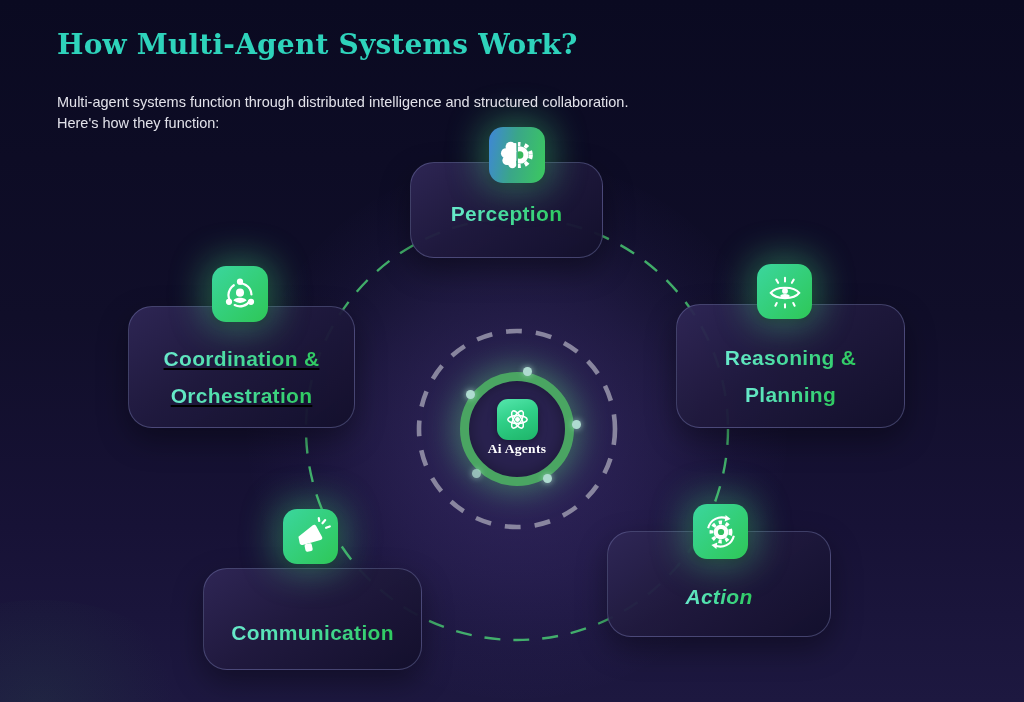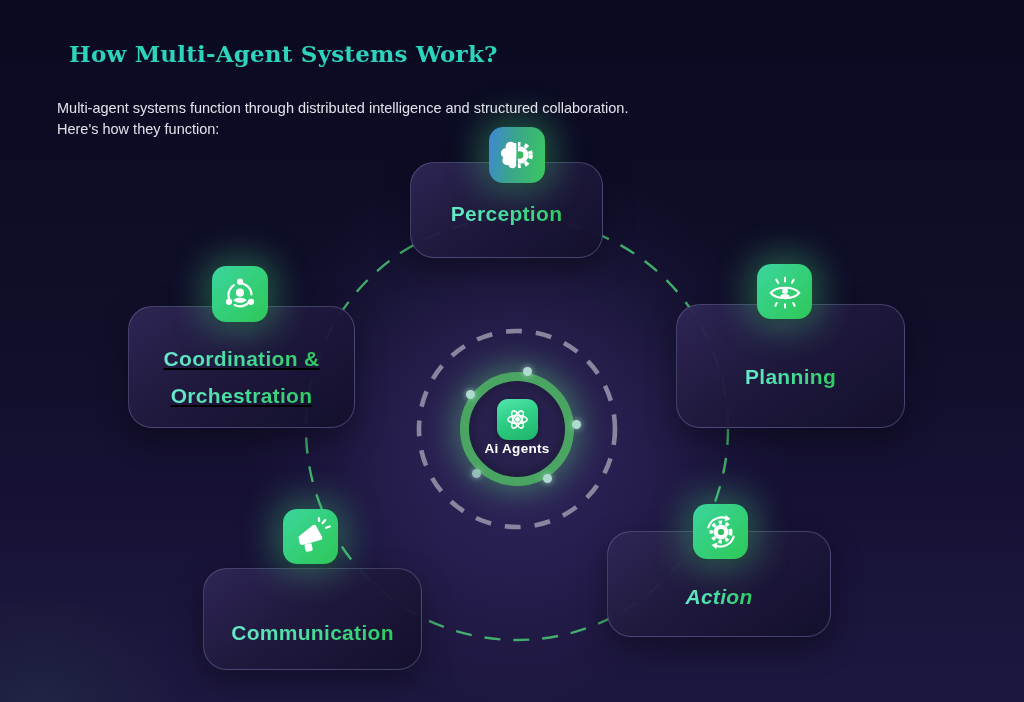--- a/index.html
+++ b/index.html
@@ -14,21 +14,21 @@
     background:radial-gradient(circle,rgba(120,94,200,.30) 0%,rgba(108,84,190,.16) 38%,rgba(90,70,170,.06) 58%,transparent 72%);
     z-index:1;pointer-events:none;
   }
   .corner-glow{
     position:absolute;left:-120px;top:600px;width:320px;height:220px;border-radius:50%;
     background:radial-gradient(circle,rgba(60,150,90,.10),transparent 70%);z-index:1;
   }
   
   .header{position:absolute;left:57px;top:28px;z-index:6;}
   .title{
-    margin:12px;font-family:"DejaVu Serif",serif;font-weight:bold;font-size:23px;
+    margin:0;font-family:"DejaVu Serif",serif;font-weight:bold;font-size:28px;
     color:#2ed3bb;letter-spacing:.2px;
   }
   .subtitle{margin:31px 0 0 0;font-size:14.5px;line-height:21px;color:#e2e2ea;}
   
   .connectors{position:absolute;left:0;top:0;z-index:2;}
   
   .hub-ring{
     position:absolute;left:460px;top:372px;width:114px;height:114px;border-radius:50%;
     background:#29224f;border:9px solid #4aa562;box-sizing:border-box;
     box-shadow:0 0 30px 6px rgba(86,200,120,.45), inset 0 0 16px rgba(0,0,0,.35);
@@ -37,21 +37,21 @@
   .ring-dot{position:absolute;width:9px;height:9px;border-radius:50%;background:#aedbd0;z-index:5;box-shadow:0 0 6px rgba(174,219,208,.8);}
   .center-tile{
     position:absolute;left:497px;top:399px;width:41px;height:41px;border-radius:11px;
     background:linear-gradient(160deg,#55e6ad 0%,#2fcf87 45%,#1eb468 100%);
     display:flex;align-items:center;justify-content:center;z-index:6;
     box-shadow:0 2px 8px rgba(0,0,0,.35);
   }
   .center-tile svg{width:31px;height:31px;}
   .center-label{
     position:absolute;left:457px;top:441px;width:120px;text-align:center;z-index:6;
-    color:#ffffff;font-weight:bold;font-size:13.5px;letter-spacing:.3px;
+    color:#ffffff;font-weight:bold;font-size:13.5px;letter-spacing:.3px;font-family:Liberation Serif, serif;
   }
   
   .card{
     position:absolute;border-radius:24px;z-index:3;box-sizing:border-box;
     background:linear-gradient(145deg,rgba(47,39,86,.96) 0%,rgba(32,26,62,.96) 45%,rgba(19,16,44,.97) 100%);
     border:1px solid rgba(122,126,178,.42);
     box-shadow:0 12px 30px rgba(0,0,0,.35);
     display:flex;flex-direction:column;align-items:center;justify-content:center;
   }
   .card .glabel{
@@ -126,20 +126,21 @@
   <div class="card c-perception">
     <span class="glabel">Perception</span>
   </div>
 
   <div class="card c-coordination">
     <span class="glabel">Coordination &amp;</span>
     <span class="glabel">Orchestration</span>
   </div>
 
   <div class="card c-reasoning">
+    <span class="glabel">Reasoning &amp;</span>
     <span class="glabel">Planning</span>
   </div>
 
   <div class="card c-communication">
     <span class="glabel">Communication</span>
   </div>
 
   <div class="card c-action">
     <span class="glabel">Action</span>
   </div>

